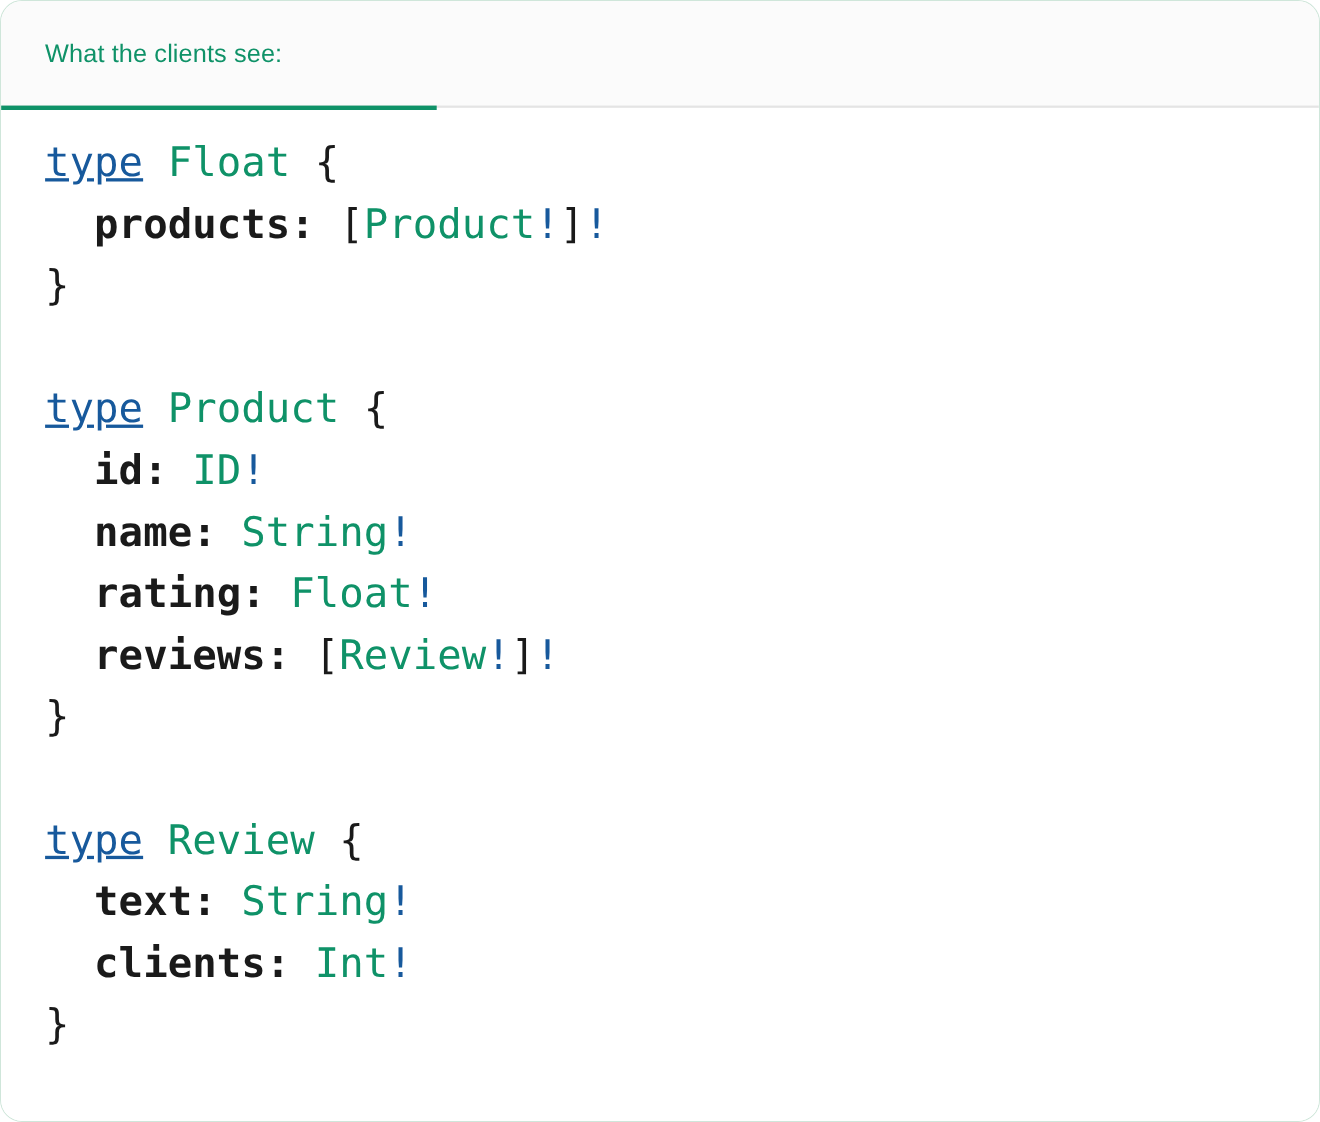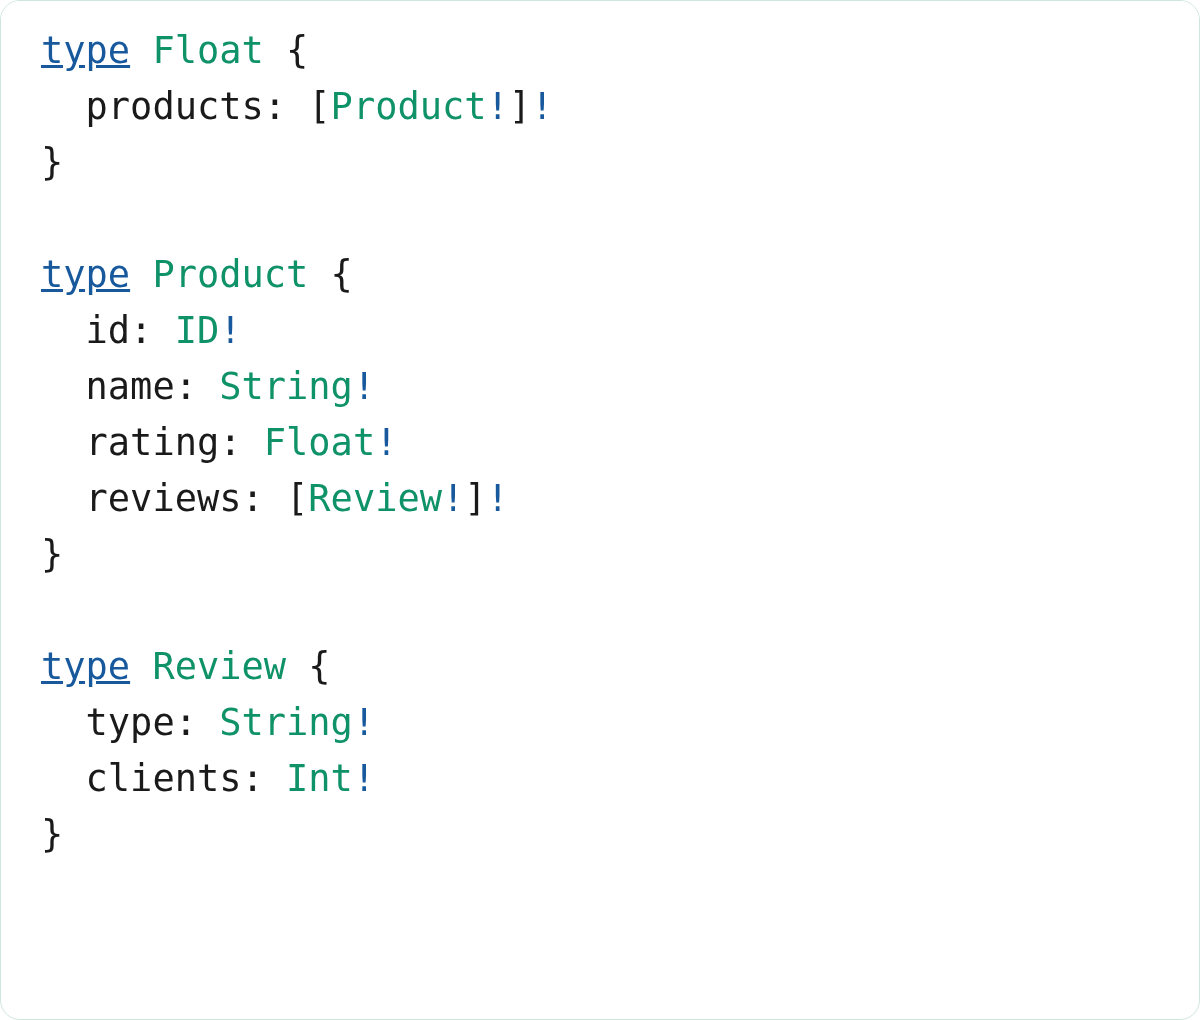--- a/index.html
+++ b/index.html
@@ -69,39 +69,44 @@
     font-family: "DejaVu Sans Mono", monospace;
     font-size: 37px;
     line-height: 56px;
     color: #1a1a1a;
     white-space: pre;
     tab-size: 2;
   }
   .tok-kw   { color: #17599c; text-decoration: underline; }
   .tok-type { color: #0f9268; }
   .tok-punct{ color: #1a1a1a; }
-  .tok-name { color: #1a1a1a; }
+  .tok-name { color: #1a1a1a; font-weight: bold; }
   .tok-bang { color: #17599c; }
   .blank-line { display: block; height: 56px; }
 </style>
 </head>
 <body>
 
 <div class="card">
 
+  <div class="tabbar">
+    <div class="tab">
+      <span class="tab-label">What the clients see:</span>
+    </div>
+  </div>
 
   <div class="code-body">
     <pre class="code"><span><span class="tok-kw">type</span> <span class="tok-type">Float</span> <span class="tok-punct">{</span>
   <span class="tok-name">products:</span> <span class="tok-punct">[</span><span class="tok-type">Product</span><span class="tok-bang">!</span><span class="tok-punct">]</span><span class="tok-bang">!</span>
 <span class="tok-punct">}</span></span>
 <span class="blank-line"></span><span><span class="tok-kw">type</span> <span class="tok-type">Product</span> <span class="tok-punct">{</span>
   <span class="tok-name">id:</span> <span class="tok-type">ID</span><span class="tok-bang">!</span>
   <span class="tok-name">name:</span> <span class="tok-type">String</span><span class="tok-bang">!</span>
   <span class="tok-name">rating:</span> <span class="tok-type">Float</span><span class="tok-bang">!</span>
   <span class="tok-name">reviews:</span> <span class="tok-punct">[</span><span class="tok-type">Review</span><span class="tok-bang">!</span><span class="tok-punct">]</span><span class="tok-bang">!</span>
 <span class="tok-punct">}</span></span>
 <span class="blank-line"></span><span><span class="tok-kw">type</span> <span class="tok-type">Review</span> <span class="tok-punct">{</span>
-  <span class="tok-name">type:</span> <span class="tok-type">String</span><span class="tok-bang">!</span>
+  <span class="tok-name">text:</span> <span class="tok-type">String</span><span class="tok-bang">!</span>
   <span class="tok-name">clients:</span> <span class="tok-type">Int</span><span class="tok-bang">!</span>
 <span class="tok-punct">}</span></span></pre>
   </div>
 
 </div>
 
 </body></html>

